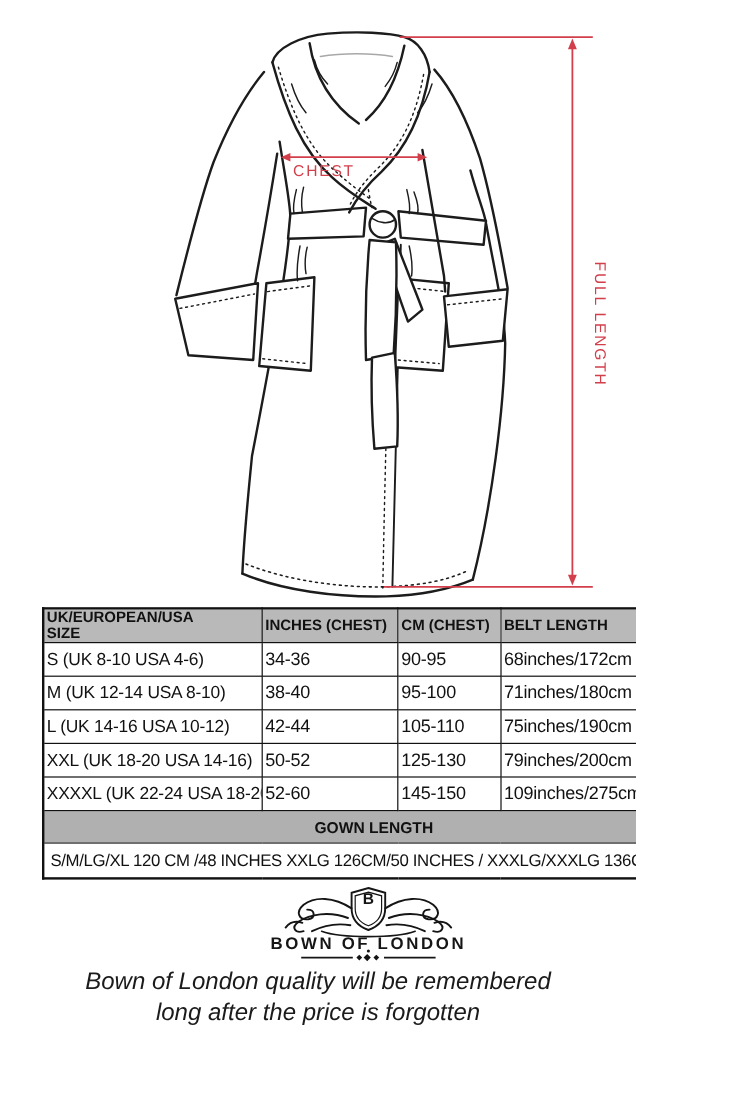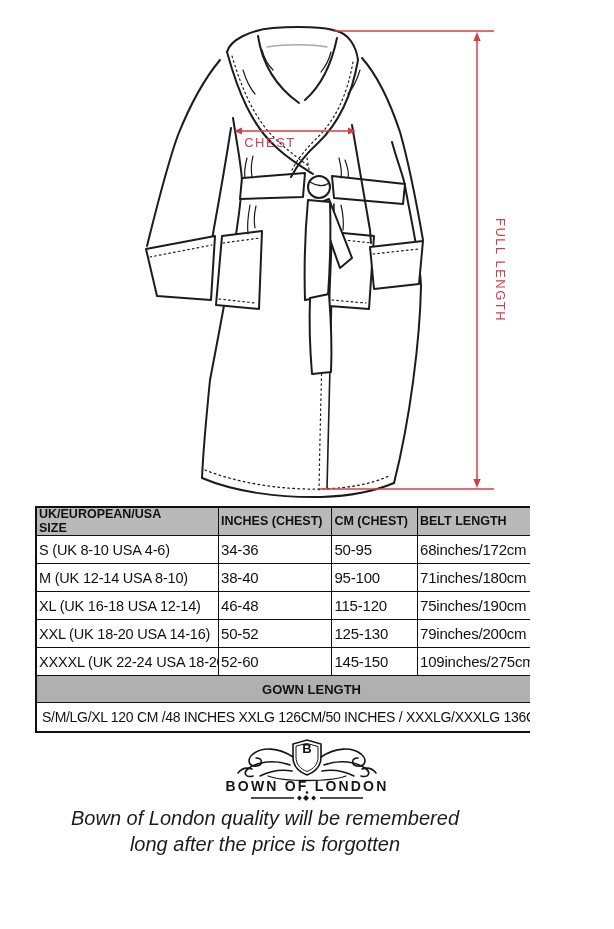--- a/index.html
+++ b/index.html
@@ -141,33 +141,33 @@
 SIZE</th>
         <th>INCHES (CHEST)</th>
         <th>CM (CHEST)</th>
         <th>BELT LENGTH</th>
       </tr>
     </thead>
     <tbody>
       <tr>
         <td class="c-size">S  (UK 8-10 USA 4-6)</td>
         <td>34-36</td>
-        <td>50-95</td>
+        <td>90-95</td>
         <td>68inches/172cm</td>
       </tr>
       <tr>
         <td class="c-size">M (UK 12-14 USA 8-10)</td>
         <td>38-40</td>
         <td>95-100</td>
         <td>71inches/180cm</td>
       </tr>
       <tr>
-        <td class="c-size">XL (UK 16-18 USA 12-14)</td>
-        <td>46-48</td>
-        <td>115-120</td>
+        <td class="c-size">L (UK 14-16 USA 10-12)</td>
+        <td>42-44</td>
+        <td>105-110</td>
         <td>75inches/190cm</td>
       </tr>
       <tr>
         <td class="c-size">XXL (UK 18-20 USA 14-16)</td>
         <td>50-52</td>
         <td>125-130</td>
         <td>79inches/200cm</td>
       </tr>
       <tr>
         <td class="c-size">XXXXL (UK 22-24 USA  18-20</td>

